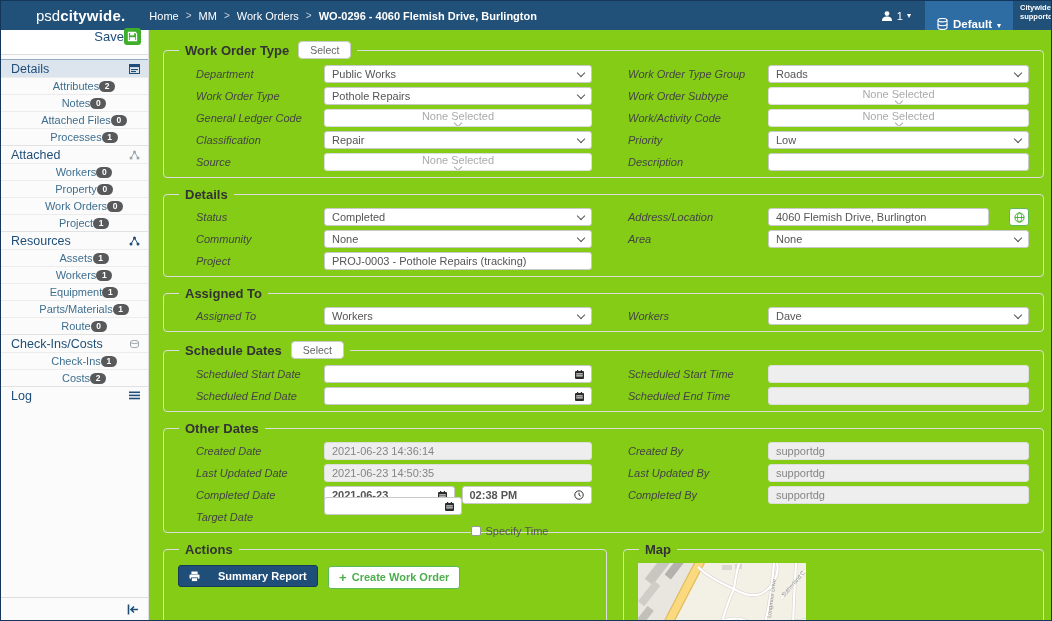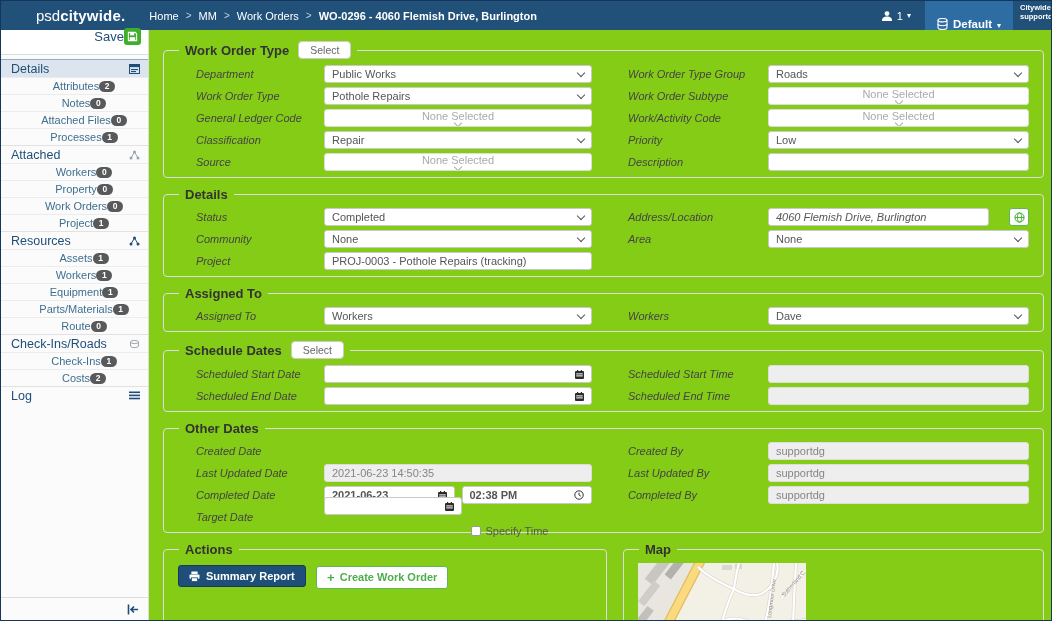--- a/index.html
+++ b/index.html
@@ -54,27 +54,27 @@
   .ctrl { flex:1; min-width:0; height:18px; border:1px solid #c9c9c9; border-radius:3px; background:#fff;
           display:flex; align-items:center; padding:0 7px; font-size:11px; color:#555; white-space:nowrap; overflow:hidden; }
   .ctrl.sel { justify-content:space-between; cursor:pointer; }
   .chev { width:6px; height:6px; border-right:1.4px solid #555; border-bottom:1.4px solid #555; transform:rotate(45deg); margin-top:-3px; flex-shrink:0; }
   .ctrl.dis { color:#aaa; border-color:#ddd;flex-direction:column; }
   .ctrl.dis .chev { border-color:#aaa; }
   .ctrl.gray { background:#eee; border-color:#ddd; color:#858585; }
   .ctrl.icon-right { justify-content:space-between;font-weight:bold; }
   .split { flex:1; display:flex; gap:7px; min-width:0; }
   .split .ctrl { flex:1; }
-  .addr-wrap { flex:1; display:flex; gap:20px; min-width:0;font-style:italic; }
+  .addr-wrap { flex:1; display:flex; gap:20px; min-width:0; }
   .globe-btn { width:20px; height:18px; border:1px solid #5cb85c; border-radius:3px; background:#fff; display:flex; align-items:center; justify-content:center; cursor:pointer; flex-shrink:0; }
   .cbx { display:flex; align-items:center; gap:5px; font-size:11px; color:#555; flex:1; padding-left:2px;margin-top:28px; }
   .cbx .box { width:10px; height:10px; border:1px solid #999; border-radius:2px; background:#fff; }
 
   
-  .btn-navy { display:inline-flex; align-items:center; gap:6px; background:#1f4e79; color:#fff; font-size:11px; font-weight:bold; border:1px solid #16395a; border-radius:3px; padding:4px 10px; cursor:pointer; }
+  .btn-navy { display:inline-flex; align-items:center; gap:18px; background:#1f4e79; color:#fff; font-size:11px; font-weight:bold; border:1px solid #16395a; border-radius:3px; padding:4px 10px; cursor:pointer; }
   .btn-green { display:inline-flex; align-items:center; gap:5px; background:#fff; color:#4cae4c; font-size:11px; font-weight:bold; border:1px solid #5cb85c; border-radius:3px; padding:4px 10px; cursor:pointer; margin-left:6px; }
   .btn-green .plus { font-weight:bold; font-size:13px; line-height:1; }
 
   .bottom-row { display:flex; height:119px; }
   .bottom-row fieldset { margin-bottom:0; }
   .fs-actions { width:444px; margin-right:16px; flex-shrink:0; }
   .fs-map { flex:1; }
   .map-label { font-size:5.5px; fill:#8d8d88; }
   .park-label { font-size:6px; font-style:italic; fill:#87a061; }
 </style>
@@ -209,21 +209,21 @@
       <div class="sitem">
           <span>Parts/Materials</span>
           <span class="badge">1</span>
         </div>
       <div class="sitem">
           <span>Route</span>
           <span class="badge">0</span>
         </div>
 
       <div class="shdr">
-        <span>Check-Ins/Roads</span>
+        <span>Check-Ins/Costs</span>
         <svg width="11" height="10" viewBox="0 0 11 10">
             <ellipse cx="5.5" cy="3" rx="4" ry="1.6" fill="none" stroke="#9aa5ad" stroke-width="1"></ellipse>
             <path d="M1.5 3 V7 C1.5 7.9 3.3 8.6 5.5 8.6 C7.7 8.6 9.5 7.9 9.5 7 V3" fill="none" stroke="#9aa5ad" stroke-width="1"></path>
           </svg>
       </div>
       <div class="sitem">
           <span>Check-Ins</span>
           <span class="badge">1</span>
         </div>
       <div class="sitem">
@@ -464,20 +464,23 @@
       </fieldset>
 
       <fieldset>
         <legend>
             <span>Other Dates</span>
           </legend>
         <div class="cols">
           <div class="col-l">
             <div class="frow">
                 <span class="lbl">Created Date</span>
+                <div class="ctrl gray">
+                  <span>2021-06-23 14:36:14</span>
+                </div>
               </div>
             <div class="frow">
                 <span class="lbl">Last Updated Date</span>
                 <div class="ctrl gray">
                   <span>2021-06-23 14:50:35</span>
                 </div>
               </div>
             <div class="frow">
                 <span class="lbl">Completed Date</span>
               <div class="split">

